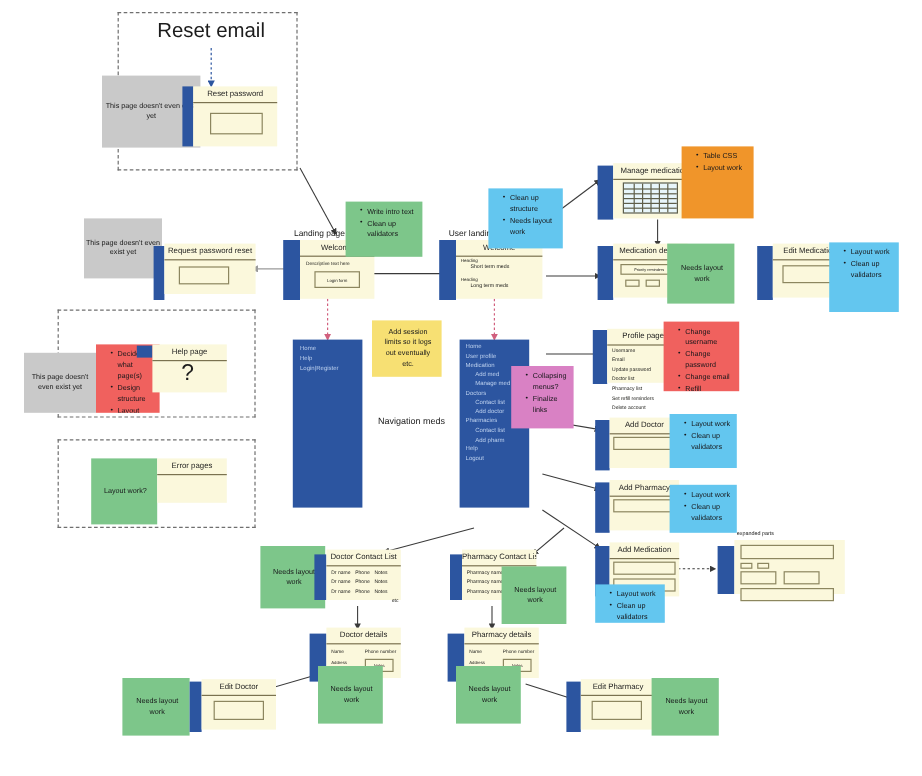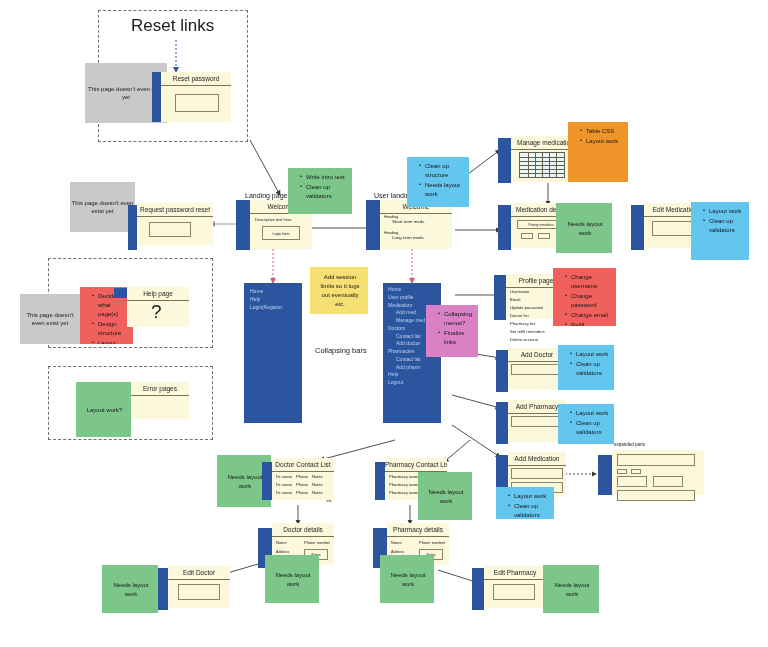--- a/index.html
+++ b/index.html
@@ -105,21 +105,21 @@
     <path d="M298,505 L298,524" stroke="#3a3a3a" stroke-width="0.9" fill="none" marker-end="url(#ah)"></path>
 
     <path d="M410,505 L410,524" stroke="#3a3a3a" stroke-width="0.9" fill="none" marker-end="url(#ah)"></path>
 
     <path d="M272,560 L210,578" stroke="#3a3a3a" stroke-width="0.9" fill="none" marker-end="url(#ah)"></path>
 
     <path d="M438,570 L482,584" stroke="#3a3a3a" stroke-width="0.9" fill="none" marker-end="url(#ah)"></path>
   </svg>
 
   <div class="dashbox" style="left:98px;top:10px;width:148px;height:130px;"></div>
-  <div class="bigtitle" style="left:131px;top:16px;">Reset links</div>
+  <div class="bigtitle" style="left:131px;top:16px;">Reset email</div>
 
   <div class="abs ghost" style="left:85px;top:63px;width:82px;height:60px;display:flex;align-items:center;">
     <span>This page doesn't even exist yet</span>
   </div>
   <div class="abs navstrip" style="left:152px;top:72px;width:9px;height:50px;"></div>
   <div class="abs page" style="left:161px;top:72px;width:70px;height:50px;">
     <div class="ttl">Reset password</div>
     <div class="abs field" style="left:14px;top:22px;width:44px;height:18px;"></div>
   </div>
 
@@ -241,21 +241,21 @@
   <div class="abs navstrip" style="left:244px;top:283px;width:58px;height:140px;"></div>
   <div class="navlist" style="left:250px;top:288px;">
     <div>Home</div>
     <div>Help</div>
     <div>Login|Register</div>
   </div>
 
   <div class="abs note yellow" style="left:310px;top:267px;width:58px;height:47px;">
     <div class="ctr">Add session limits so it logs out eventually etc.</div>
   </div>
-  <div class="caption" style="left:315px;top:346px;font-size:7.5px;">Collapsing bars</div>
+  <div class="caption" style="left:315px;top:346px;font-size:7.5px;">Navigation meds</div>
 
   <div class="abs navstrip" style="left:383px;top:283px;width:58px;height:140px;"></div>
   <div class="navlist" style="left:388px;top:286px;">
     <div>Home</div>
     <div>User profile</div>
     <div>Medication</div>
     <div class="ind">Add med</div>
     <div class="ind">Manage med</div>
     <div>Doctors</div>
     <div class="ind">Contact list</div>

